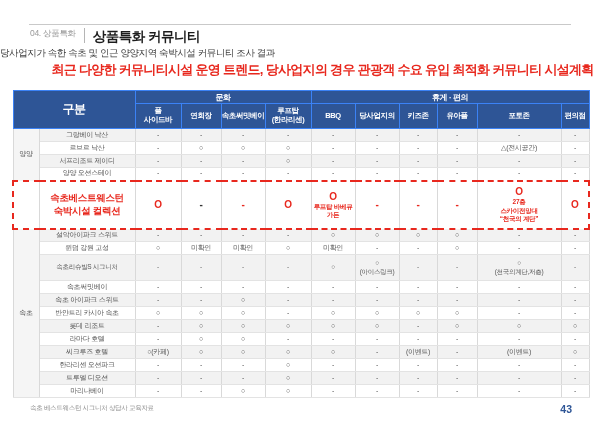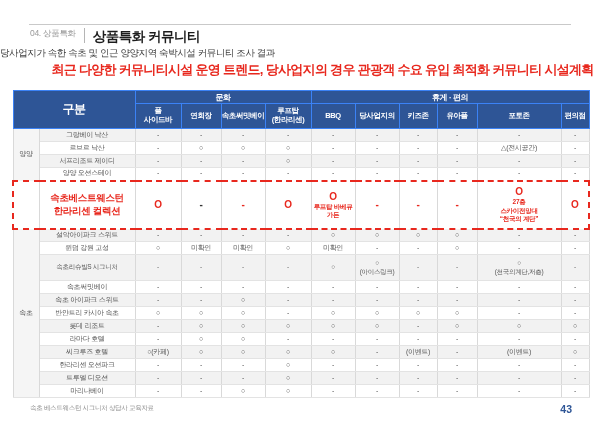--- a/index.html
+++ b/index.html
@@ -150,21 +150,21 @@
           <td>-</td>
           <td>-</td>
           <td>-</td>
           <td>-</td>
           <td>-</td>
           <td>-</td>
         </tr>
         <tr class="hl">
           <td class="grp" rowspan="1"></td>
           <td class="rname">속초베스트웨스턴
-한라리센 컬렉션</td>
+숙박시설 컬렉션</td>
           <td class="mark">O</td>
           <td class="mark dark">-</td>
           <td class="mark">-</td>
           <td class="mark">O</td>
           <td class="mark">O
 루프탑 바베큐가든</td>
           <td class="mark">-</td>
           <td class="mark">-</td>
           <td class="mark">-</td>
           <td class="mark">O

